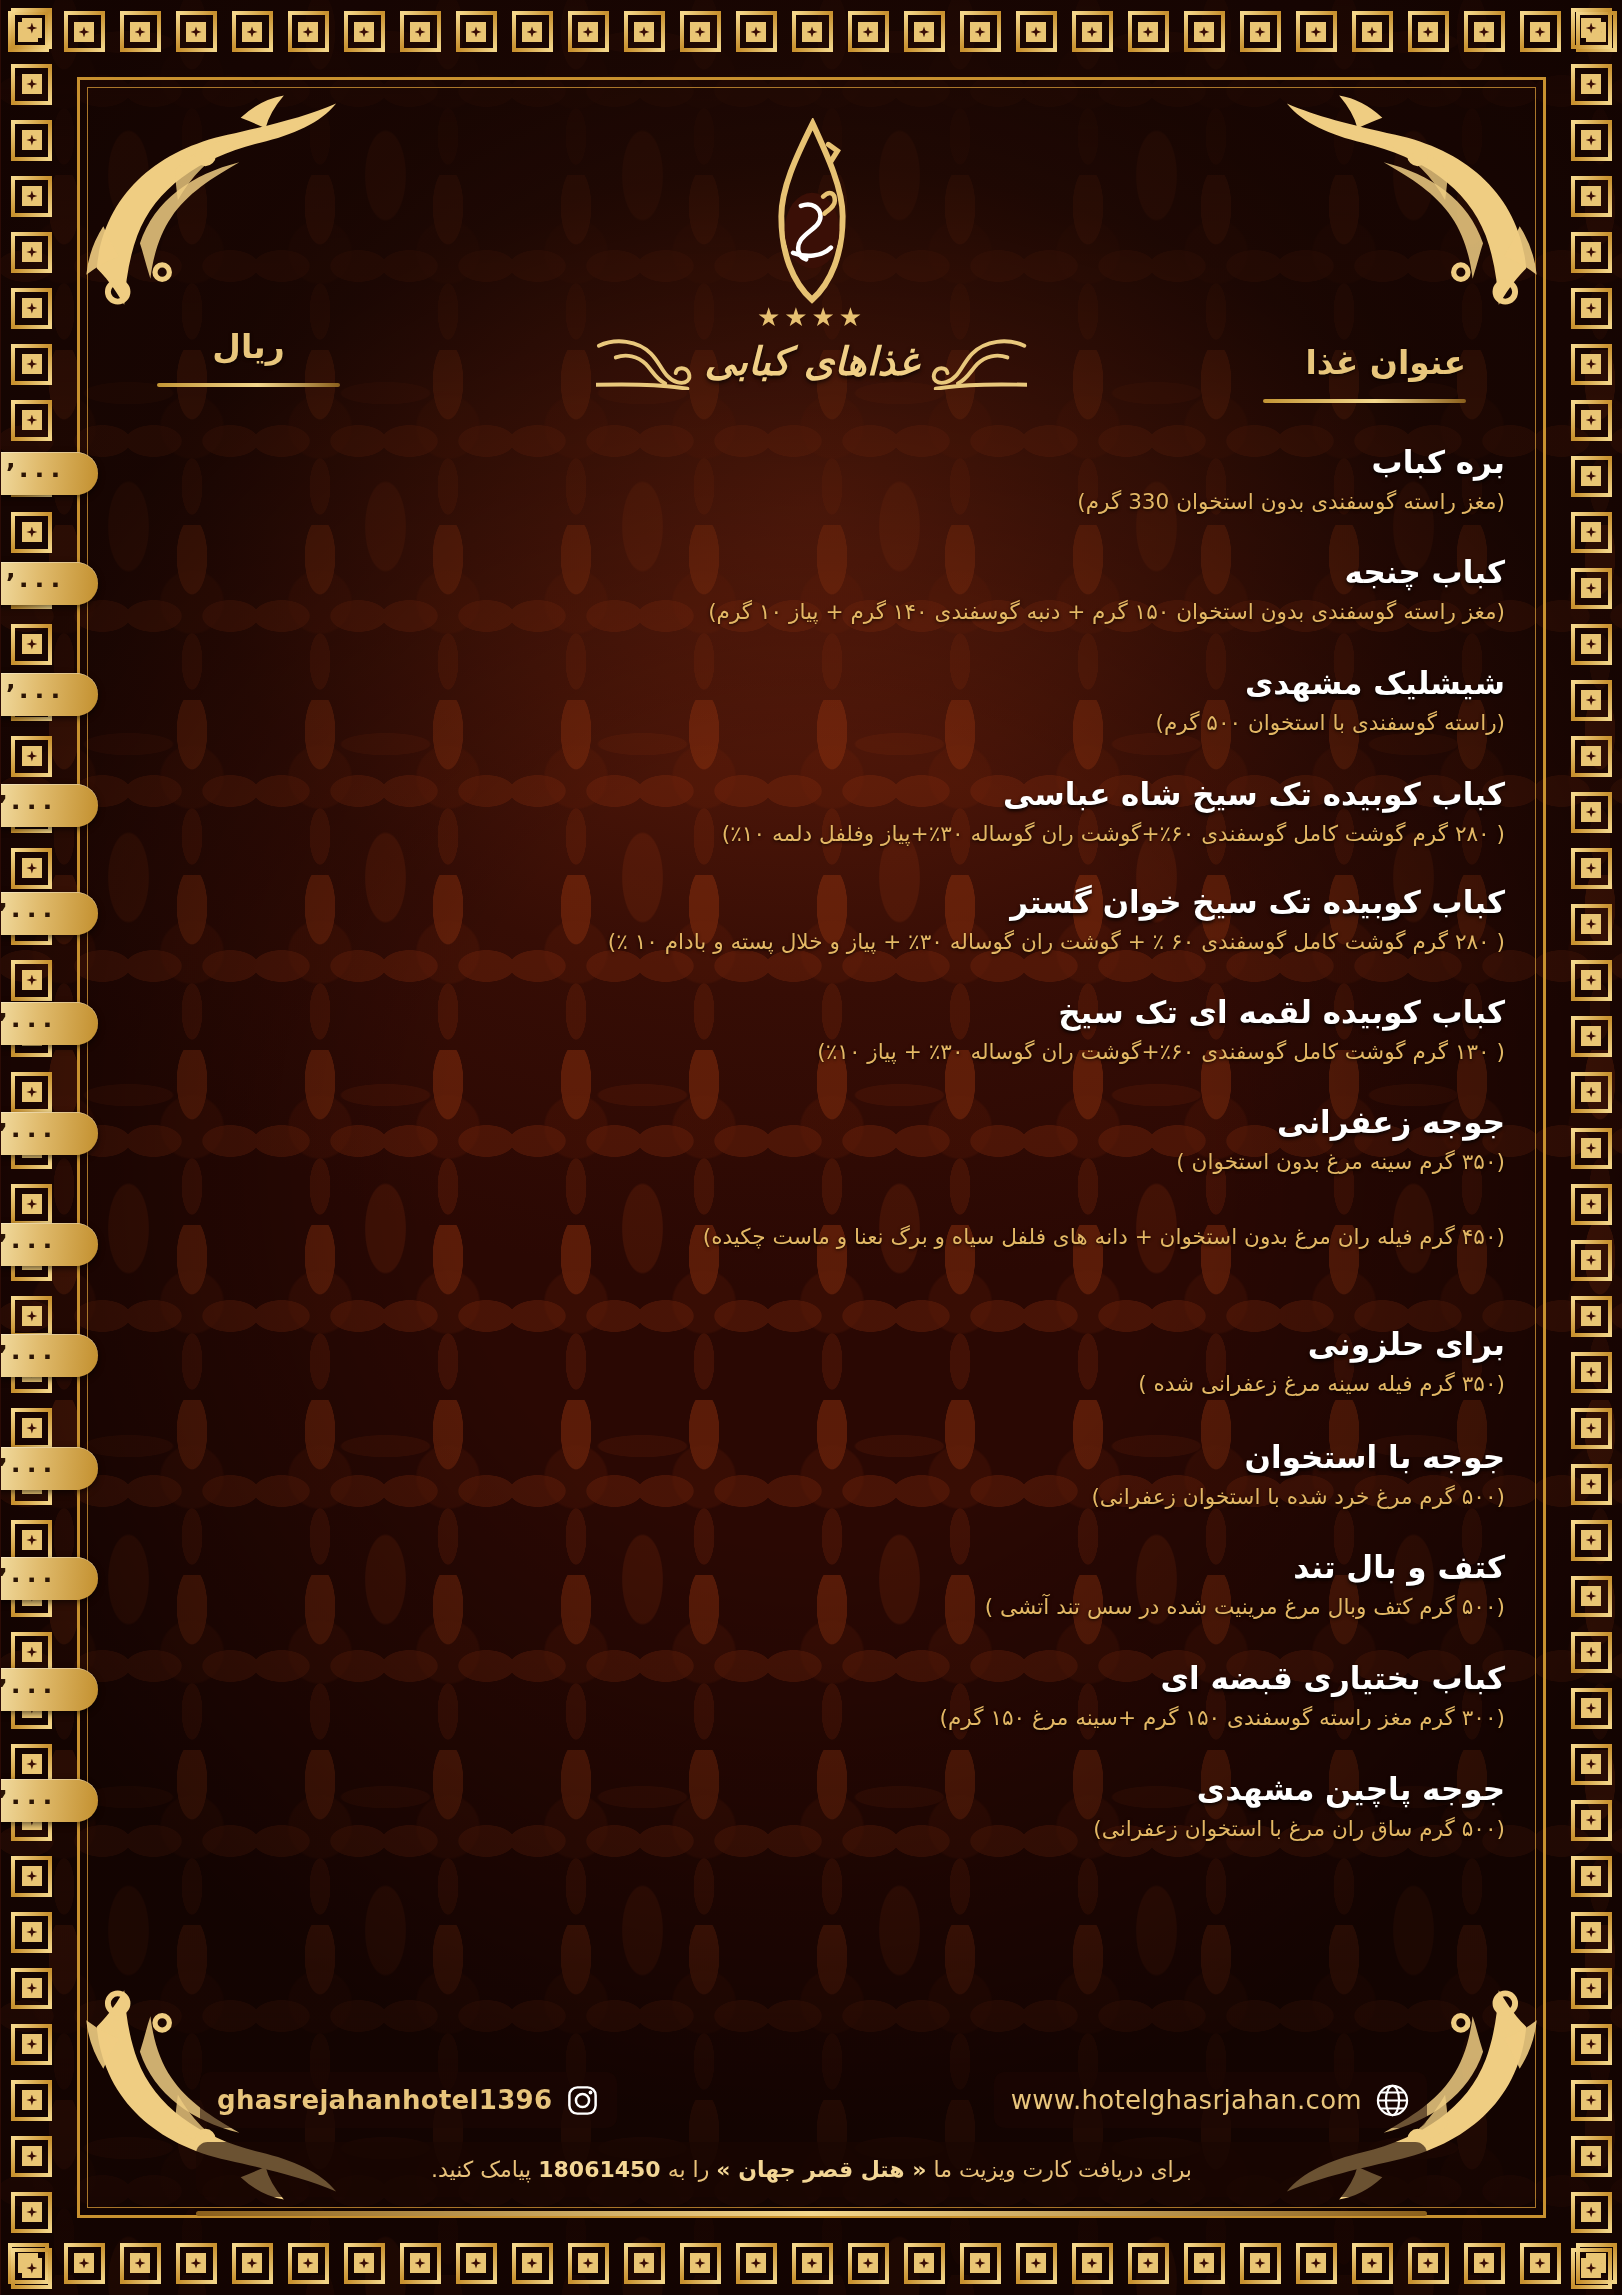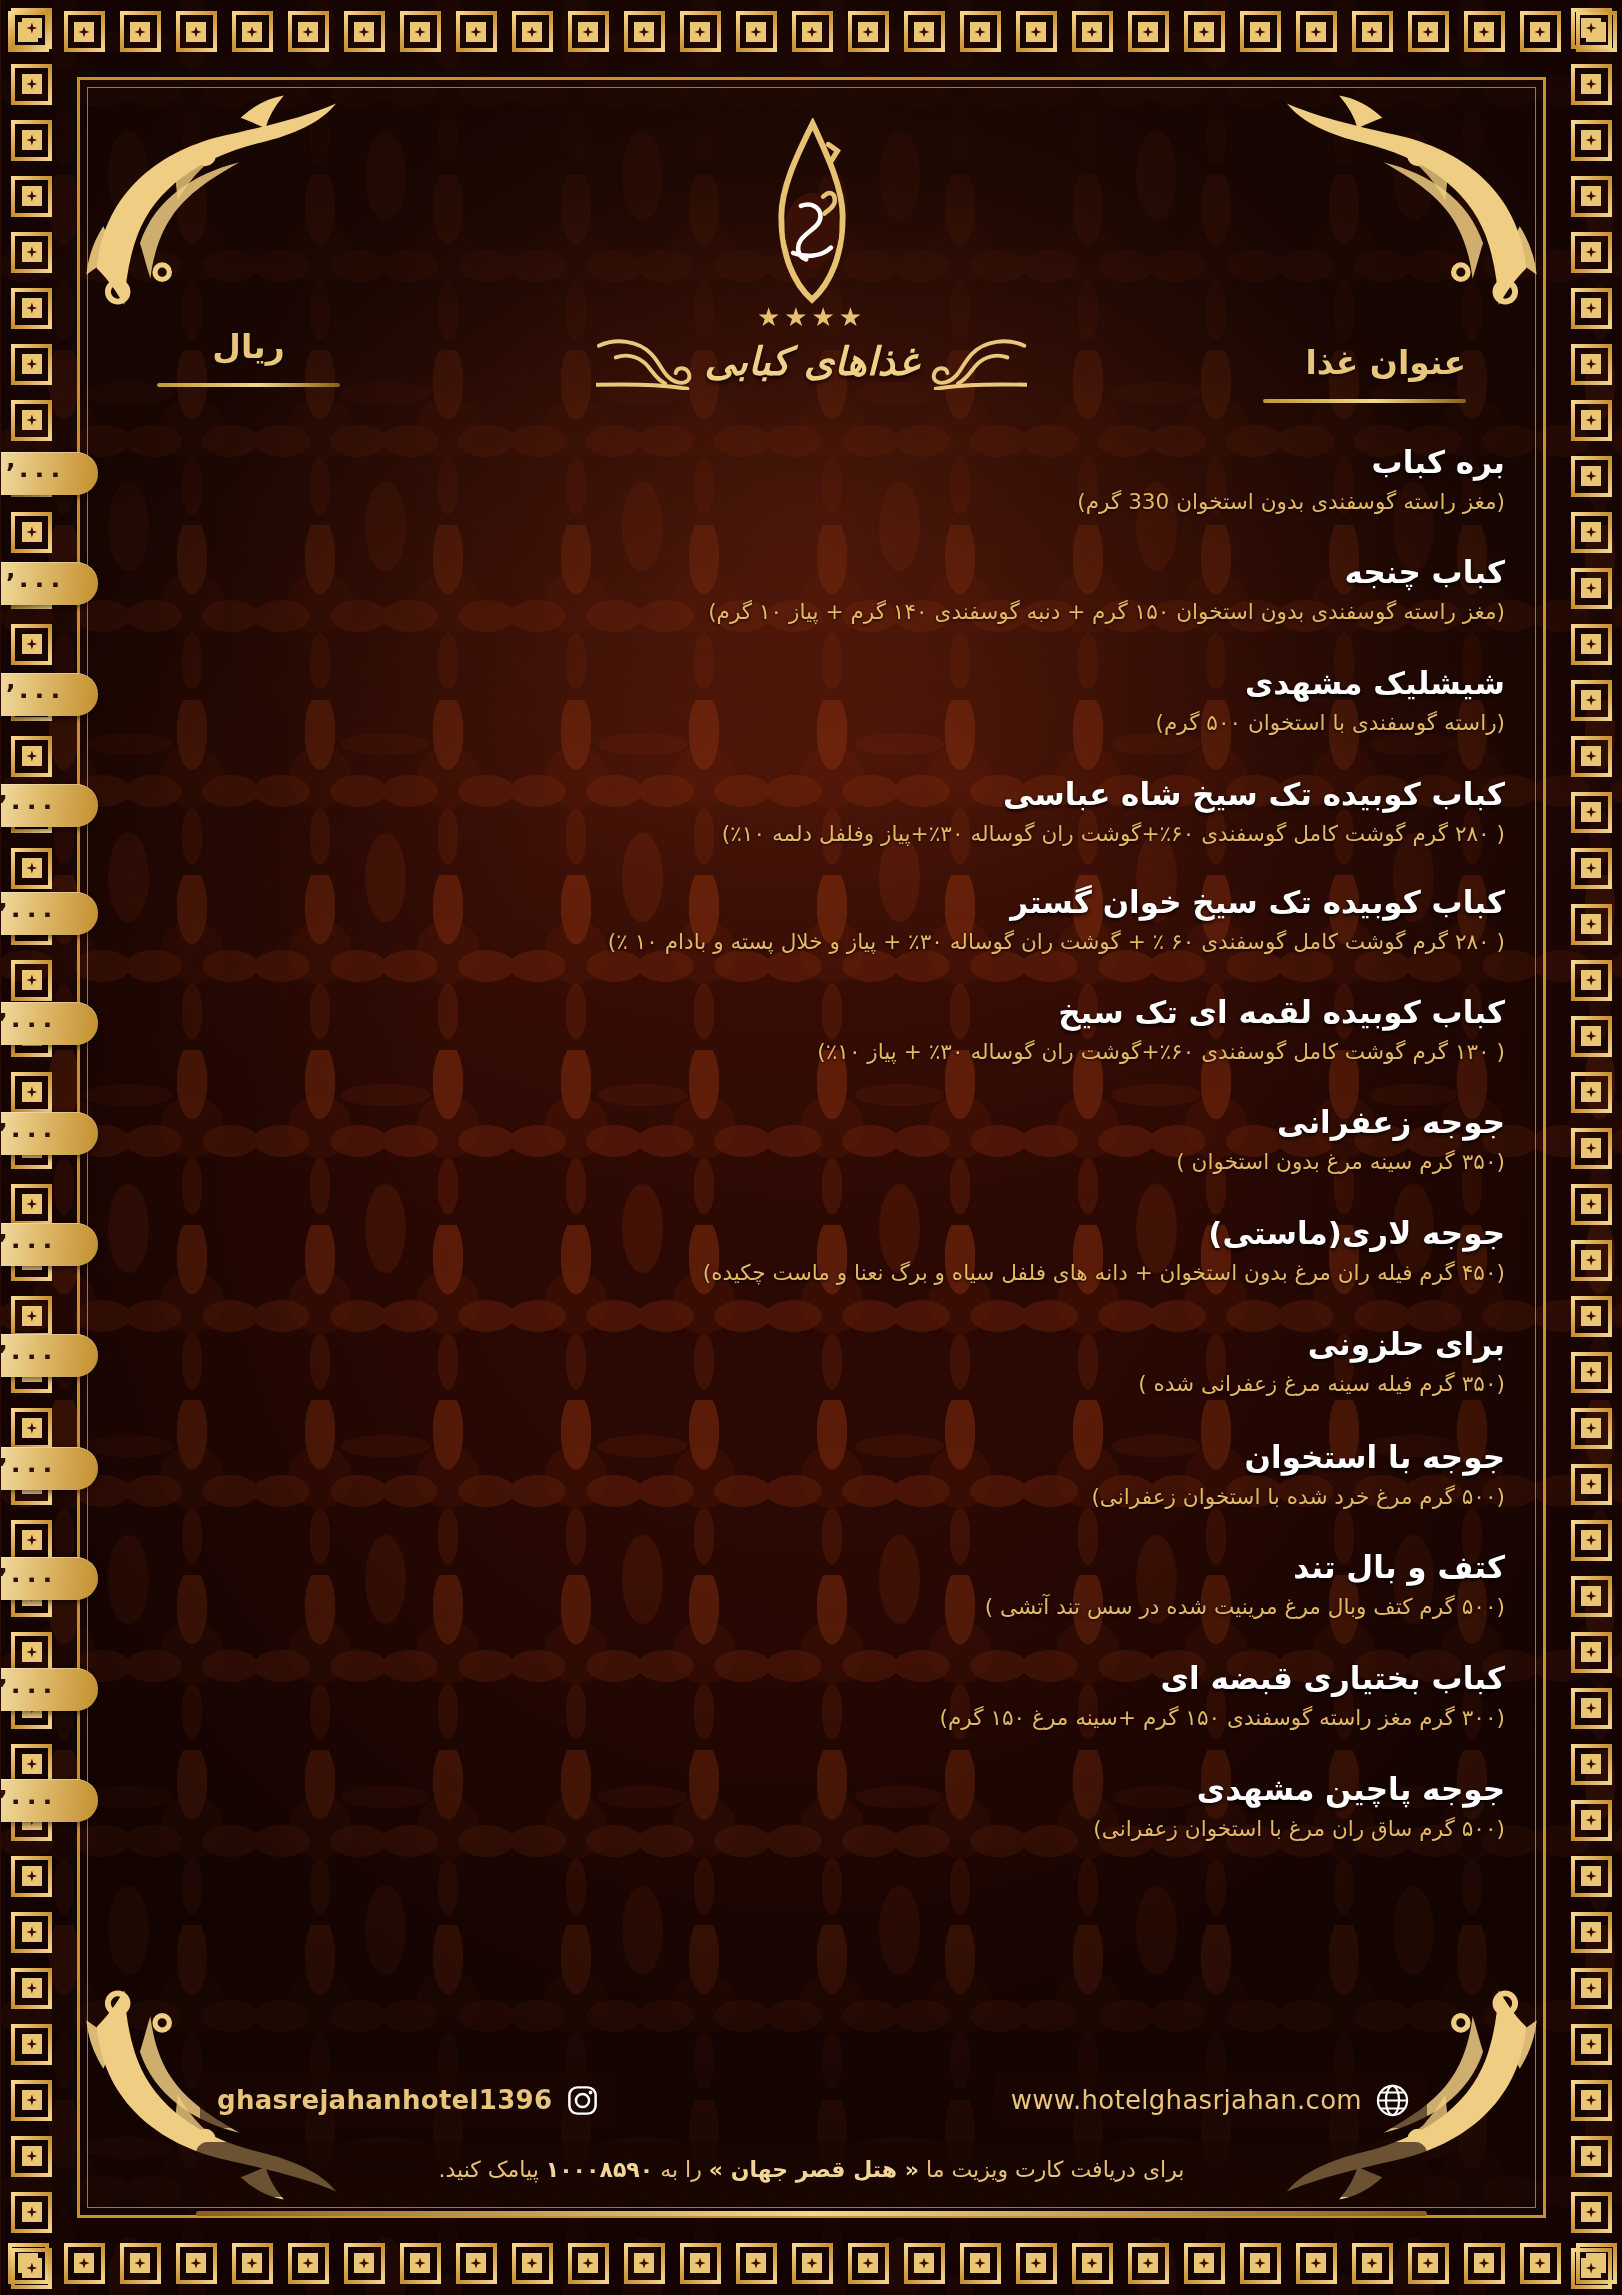--- a/index.html
+++ b/index.html
@@ -749,21 +749,20 @@
       <div class="row" style="position:absolute;left:0;right:0;top:660px;">
         <div class="pill">۵٬۰۰۰٬۰۰۰</div>
         <div class="info">
           <div class="name">جوجه زعفرانی</div>
           <div class="desc">(۳۵۰ گرم سینه مرغ بدون استخوان )</div>
         </div>
       </div>
       <div class="row" style="position:absolute;left:0;right:0;top:771px;">
         <div class="pill">۵٬۲۰۰٬۰۰۰</div>
         <div class="info">
-          <div class="name">جوجه لاری(ماستی)</div>
           <div class="desc">(۴۵۰ گرم فیله ران مرغ بدون استخوان  + دانه های فلفل سیاه و برگ نعنا و ماست چکیده)</div>
         </div>
       </div>
       <div class="row" style="position:absolute;left:0;right:0;top:882px;">
         <div class="pill">۵٬۲۰۰٬۰۰۰</div>
         <div class="info">
           <div class="name">برای حلزونی</div>
           <div class="desc">(۳۵۰ گرم فیله سینه مرغ زعفرانی شده )</div>
         </div>
       </div>
@@ -815,18 +814,18 @@
           <circle cx="24" cy="24" r="9"></circle>
           <circle cx="35" cy="13" r="2.6" fill="#fff" stroke="none"></circle>
         </svg>
       </span>
       <span class="label">ghasrejahanhotel1396</span>
     </div>
   </div>
 
   <div class="sms">
     <div class="t">
-      <span>برای دریافت کارت ویزیت ما </span><b>« هتل قصر جهان »</b><span> را به </span><b>۱۰۰۰۸۵۹۰</b><span> پیامک کنید.</span>
+      <span>برای دریافت کارت ویزیت ما </span><b>« هتل قصر جهان »</b><span> را به </span><b>18061450</b><span> پیامک کنید.</span>
     </div>
   </div>
   <div class="gold-rule"></div>
 </div>
 
 
 </body></html>

